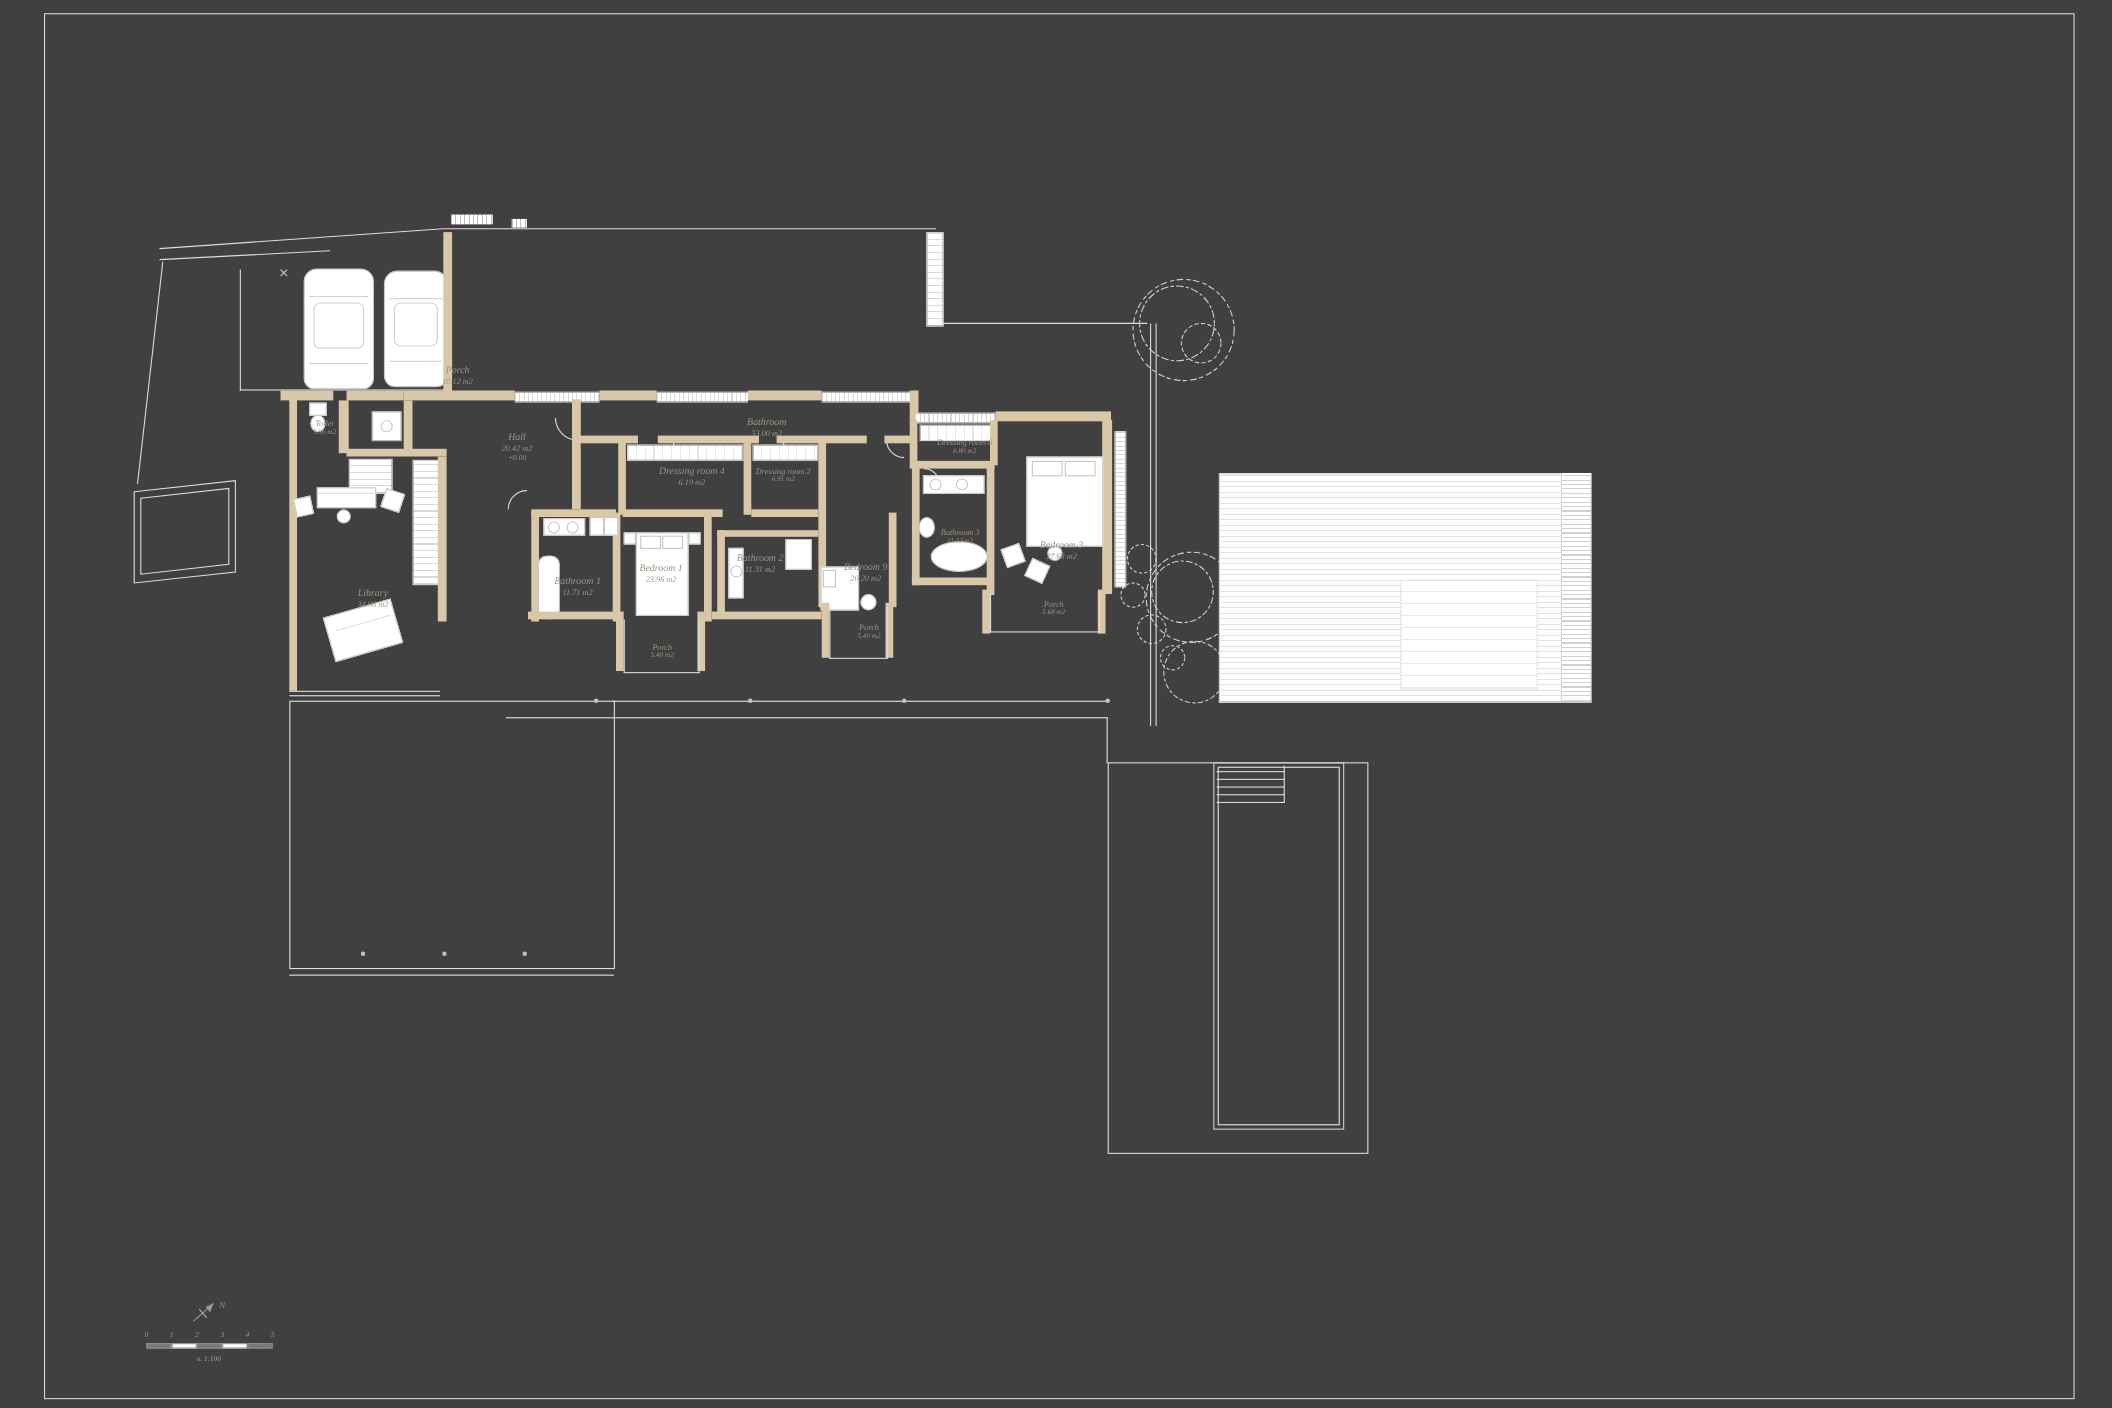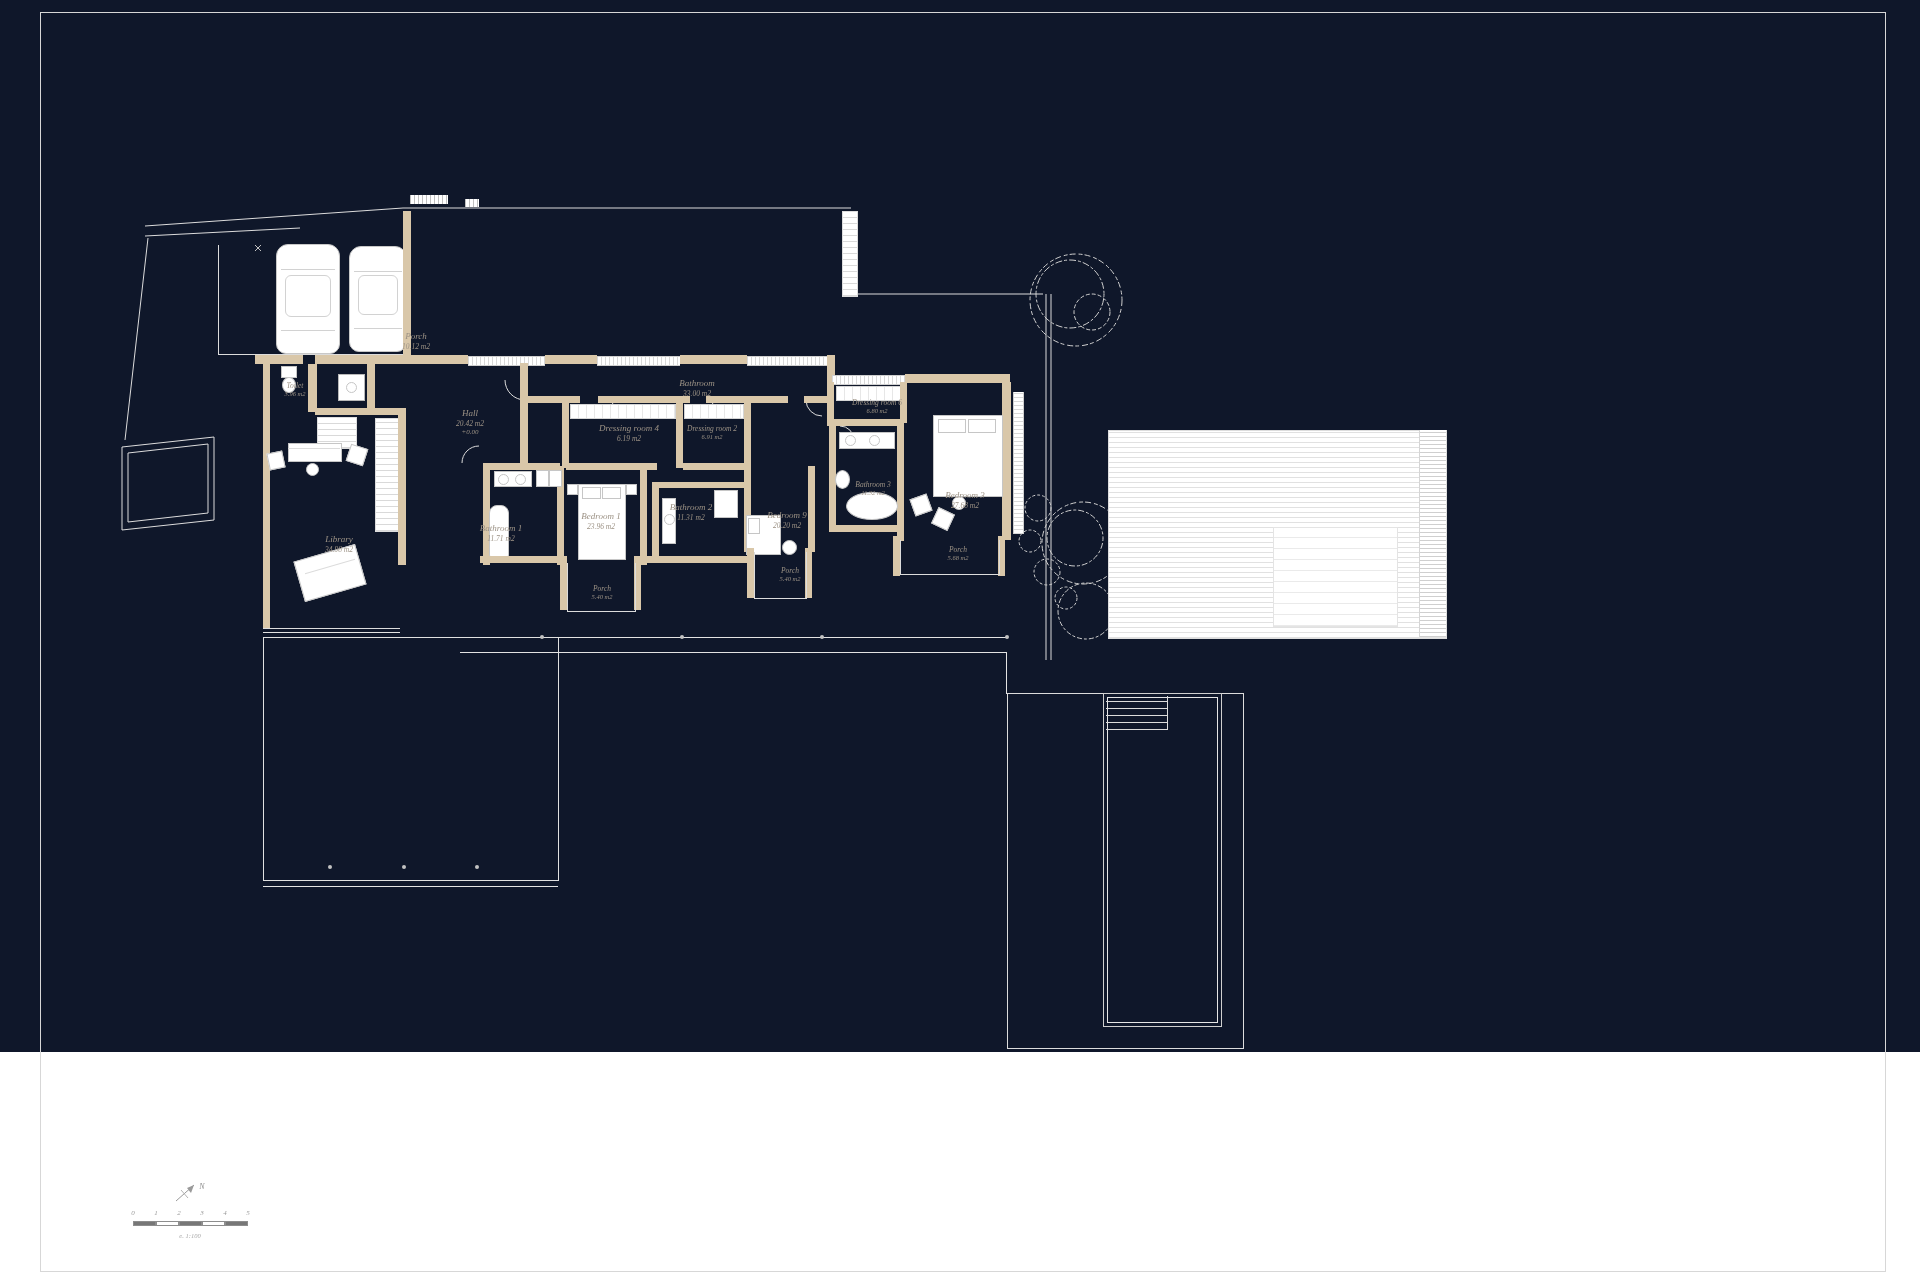--- a/index.html
+++ b/index.html
@@ -1,16 +1,16 @@
 <!DOCTYPE html>
 <html><head>
 <meta charset="utf-8">
 <style>
   html,body{margin:0;padding:0;background:#fff;width:1920px;height:1280px;overflow:hidden;}
-  #sheet{position:absolute;left:0;top:0;width:1920px;height:1052px;background:#0f172a;
+  #sheet{position:absolute;left:0;top:0;width:1920px;height:1280px;background:#404040;
          font-family:"Liberation Serif",serif;}
   #frame{position:absolute;left:40px;top:12px;width:1844px;height:1258px;border:1px solid #d7d7d7;}
   .w{position:absolute;background:#d9c7a9;}
   .win{position:absolute;height:8px;border-top:1px solid #cfcfcf;border-bottom:1px solid #cfcfcf;
        background:repeating-linear-gradient(90deg,#d8d8d8 0 1px,#ffffff 1px 4px);}
   .vwin{position:absolute;width:9px;border-left:1px solid #cfcfcf;border-right:1px solid #cfcfcf;
        background:repeating-linear-gradient(0deg,#d8d8d8 0 1px,#ffffff 1px 4px);}
   .ln{position:absolute;background:#dcdcdc;}
   .ln2{position:absolute;background:#e3e3e3;}
   .box{position:absolute;border:1px solid #dcdcdc;}
@@ -245,42 +245,42 @@
   <div class="deck-stairs" style="left:1419px;top:430px;width:26px;height:207px"></div>
 
   <div class="rlabel" style="left:416px;top:341px">
     <span>Porch</span>
     <span class="area">10.12 m2</span>
   </div>
   <div class="rlabel sm" style="left:295px;top:389px">
     <span>Toilet</span>
     <span class="area">3.96 m2</span>
   </div>
-  <div class="rlabel" style="left:470px;top:422px">
+  <div class="rlabel" style="left:470px;top:406px">
     <span>Hall</span>
     <span class="area">20.42 m2</span>
     <span class="level">+0.00</span>
   </div>
   <div class="rlabel" style="left:697px;top:388px">
     <span>Bathroom</span>
     <span class="area">33.00 m2</span>
   </div>
   <div class="rlabel" style="left:629px;top:433px">
     <span>Dressing room 4</span>
     <span class="area">6.19 m2</span>
   </div>
   <div class="rlabel sm" style="left:712px;top:432px">
     <span>Dressing room 2</span>
     <span class="area">6.91 m2</span>
   </div>
   <div class="rlabel sm" style="left:877px;top:406px">
     <span>Dressing room 6</span>
     <span class="area">6.80 m2</span>
   </div>
-  <div class="rlabel" style="left:501px;top:533px">
+  <div class="rlabel" style="left:525px;top:533px">
     <span>Bathroom 1</span>
     <span class="area">11.71 m2</span>
   </div>
   <div class="rlabel" style="left:691px;top:512px">
     <span>Bathroom 2</span>
     <span class="area">11.31 m2</span>
   </div>
   <div class="rlabel sm" style="left:873px;top:488px">
     <span>Bathroom 3</span>
     <span class="area">11.32 m2</span>

